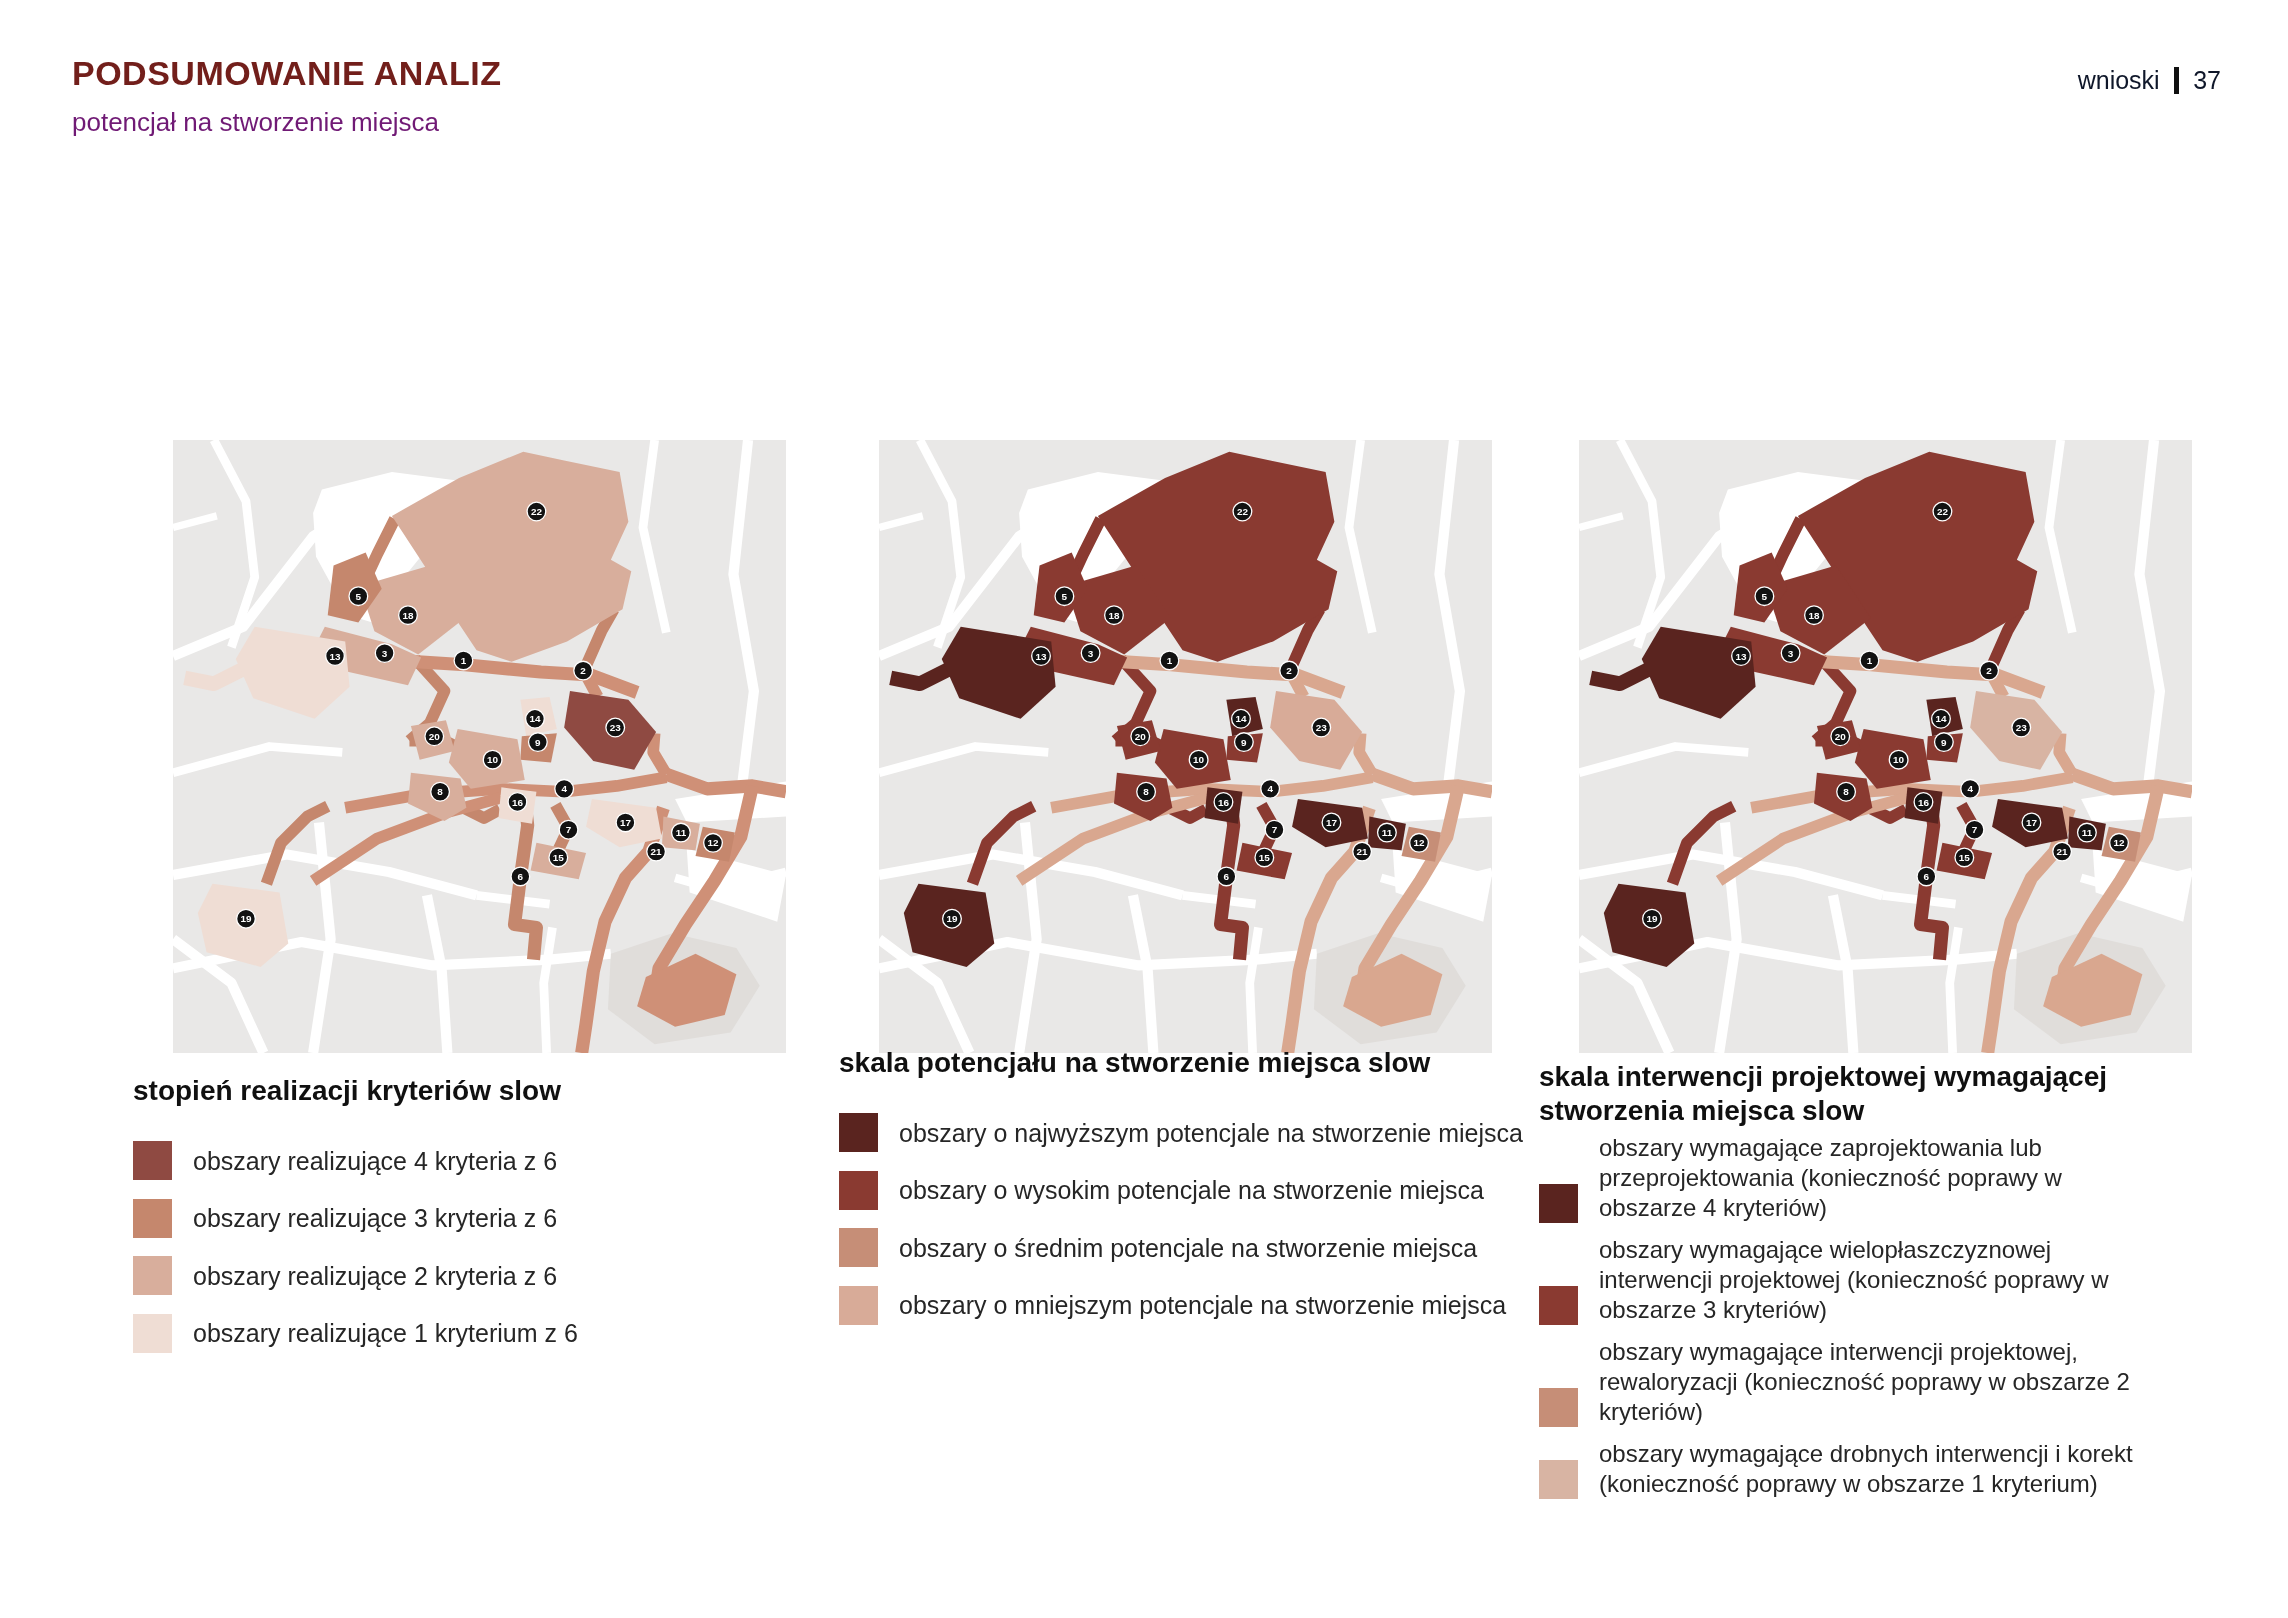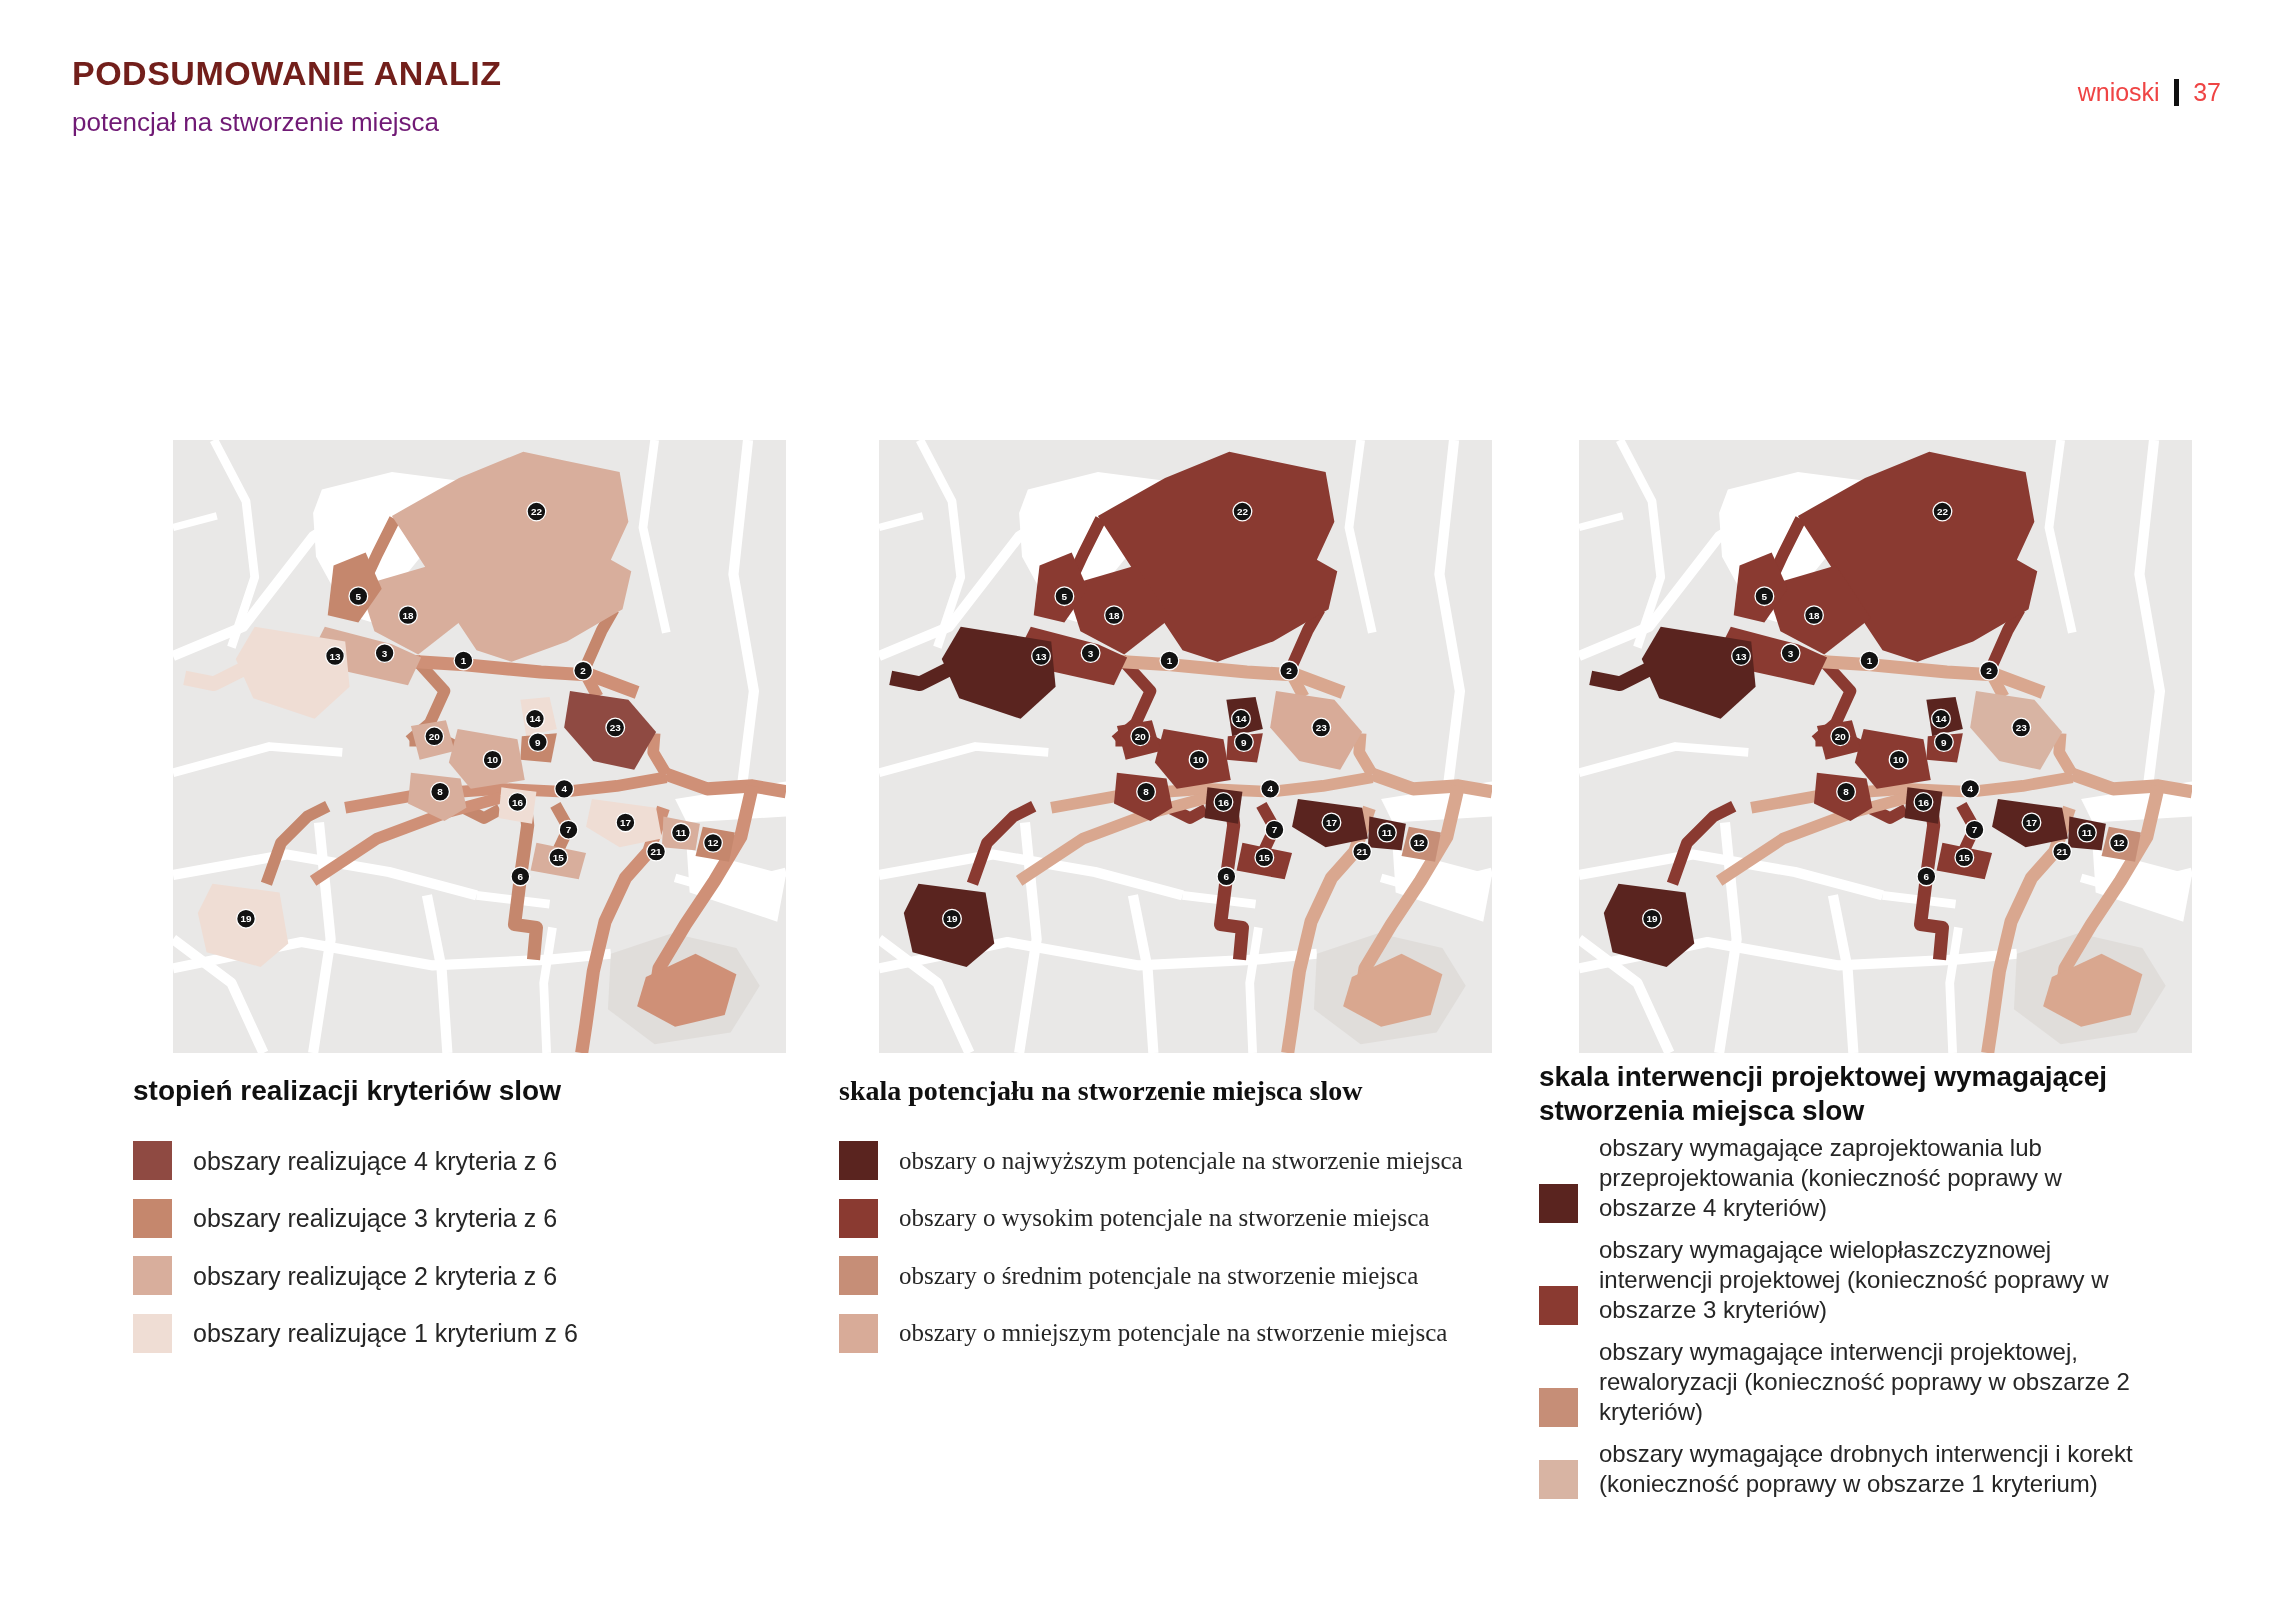--- a/index.html
+++ b/index.html
@@ -1,29 +1,29 @@
 <!DOCTYPE html>
 <html style="font-size:14.8px"><head>
 <meta charset="utf-8">
 <style>
   html,body{margin:0;padding:0;background:#ffffff;}
   .page{position:relative;width:2289px;height:1596px;background:#ffffff;overflow:hidden;
         font-family:"Liberation Sans",sans-serif;color:#222222;}
   .header{position:absolute;left:72px;top:54px;}
   .title{font-size:34px;font-weight:800;letter-spacing:0.5px;color:#721f1b;margin:0;}
   .subtitle{font-size:26px;font-weight:400;color:#701a75;margin-top:14px;}
-  .page-ref{position:absolute;top:78px;right:68px;display:flex;align-items:center;gap:14px;
-            font-size:25px;color:#ef4444;}
+  .page-ref{position:absolute;top:66px;right:68px;display:flex;align-items:center;gap:14px;
+            font-size:25px;color:#0f172a;}
   .page-ref .bar{width:5.5px;height:27px;background:#101010;}
   .map-figure{position:absolute;top:425px;width:613px;height:613px;}
   #map0{left:133px;} #map1{left:839px;} #map2{left:1539px;}
   .map-figure svg{display:block;width:613px;height:613px;}
   .legend-block{position:absolute;}
   #legend0{left:133px;top:1074px;width:591px;}
-  #legend1{left:839px;top:1074px;width:646px;font-family:Liberation Serif, serif;}
+  #legend1{left:839px;top:1046px;width:646px;}
   #legend2{left:1539px;top:1060px;width:665px;}
   .legend-title{font-size:28px;line-height:34px;font-weight:700;color:#101010;margin:0 0 33px 0;max-width:646px;}
   #legend2 .legend-title{margin-bottom:5px;max-width:609px;}
   .legend-item{display:flex;align-items:center;margin-bottom:18.5px;}
   #legend2 .legend-item{align-items:flex-end;margin-bottom:12px;}
   .swatch{width:39px;height:39px;flex:0 0 39px;margin-right:21px;}
   .legend-label{font-size:25px;line-height:30px;color:#262626;}
   #legend0 .legend-label,#legend1 .legend-label{white-space:nowrap;}
   #legend2 .legend-label{font-size:24px;line-height:30px;width:548px;}
 </style>

